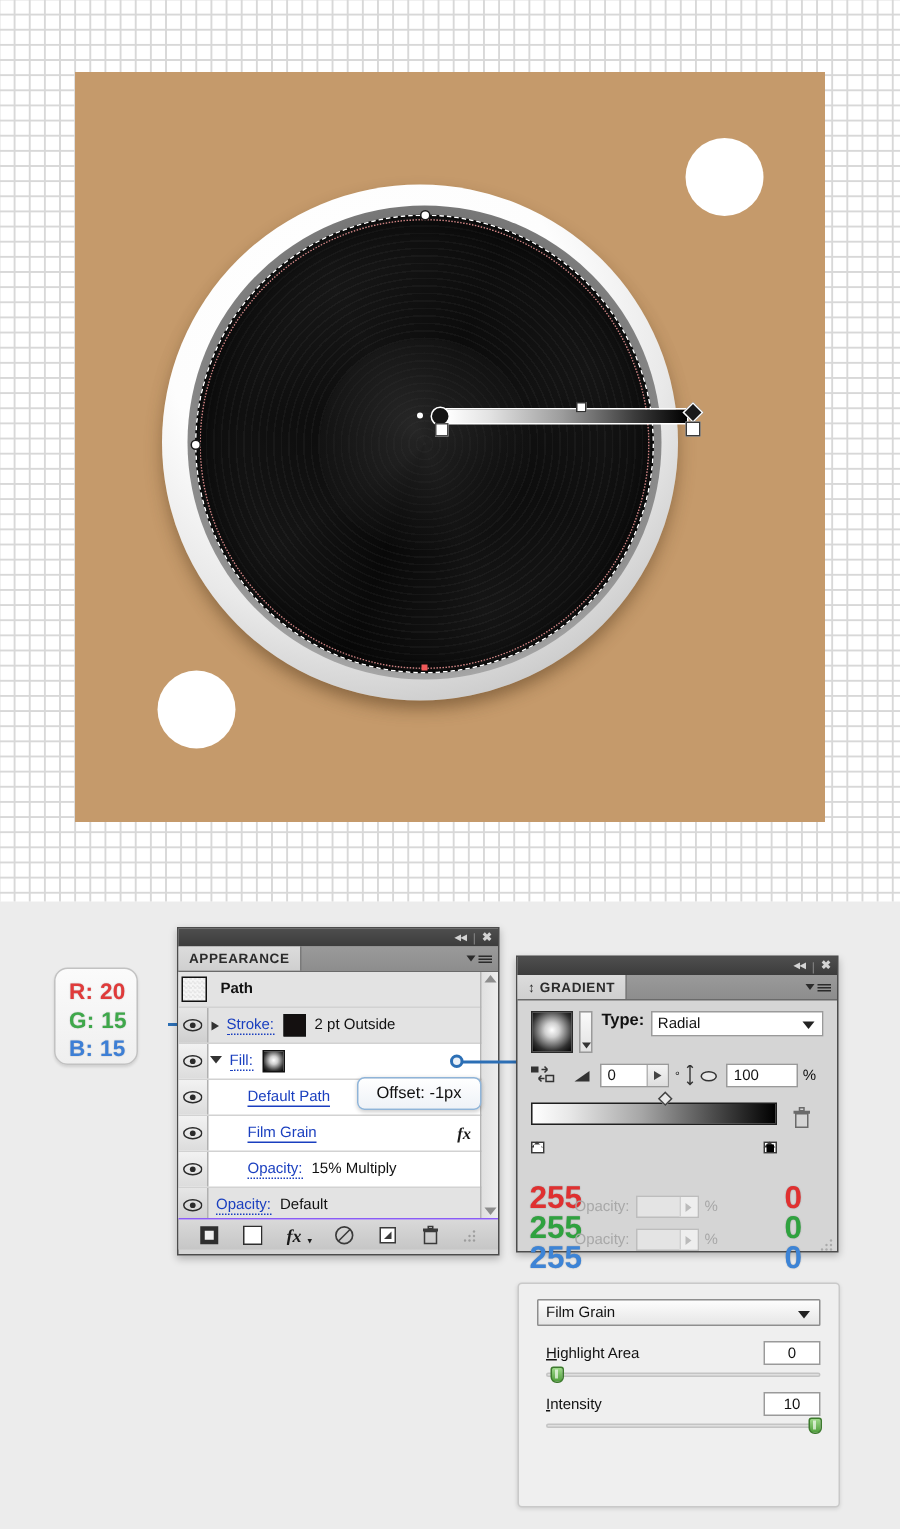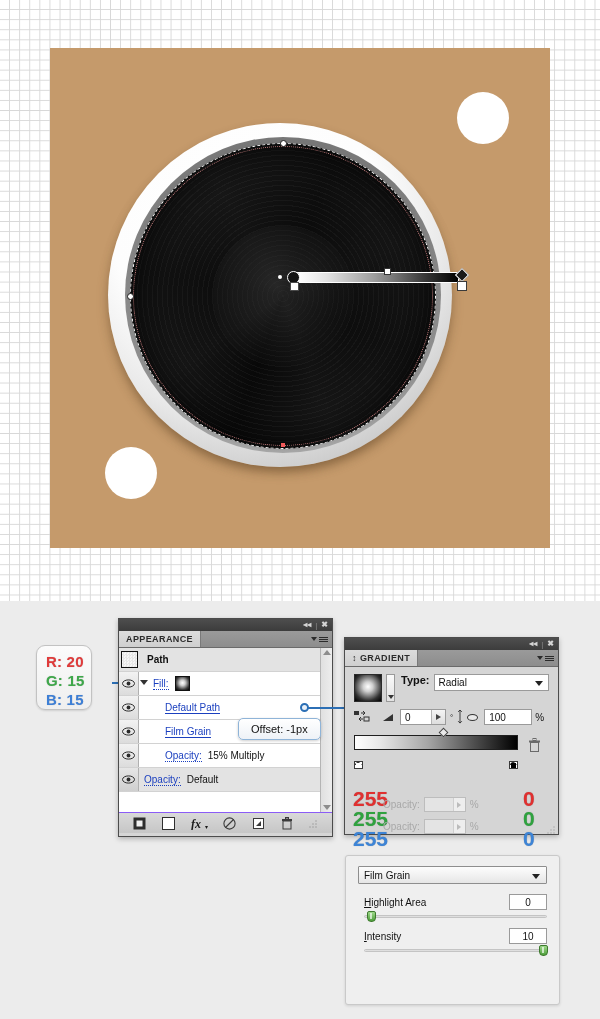--- a/index.html
+++ b/index.html
@@ -479,20 +479,32 @@
 
   <div id="ap-list">
 
     <div class="ap-row alt">
       <div class="ap-thumb-cell">
         <div class="path-thumb"></div>
       </div>
       <span class="ap-title">Path</span>
     </div>
 
+    <div class="ap-row alt">
+      <div class="ap-eye dim">
+        <svg class="eye-svg" width="13" height="9" viewBox="0 0 13 9">
+          <ellipse cx="6.5" cy="4.5" rx="6" ry="3.6" fill="none" stroke="#2b2b2b" stroke-width="1"></ellipse>
+          <circle cx="6.5" cy="4.5" r="1.9" fill="#2b2b2b"></circle>
+        </svg>
+      </div>
+      <span class="disc-tri"></span>
+      <span class="ap-label dotted">Stroke:</span>
+      <span class="swatch swatch-black"></span>
+      <span class="ap-plain">2 pt  Outside</span>
+    </div>
 
     <div class="ap-row">
       <div class="ap-eye">
         <svg class="eye-svg" width="13" height="9" viewBox="0 0 13 9">
           <ellipse cx="6.5" cy="4.5" rx="6" ry="3.6" fill="none" stroke="#2b2b2b" stroke-width="1"></ellipse>
           <circle cx="6.5" cy="4.5" r="1.9" fill="#2b2b2b"></circle>
         </svg>
       </div>
       <span class="disc-tri open"></span>
       <span class="ap-label dotted">Fill:</span>

